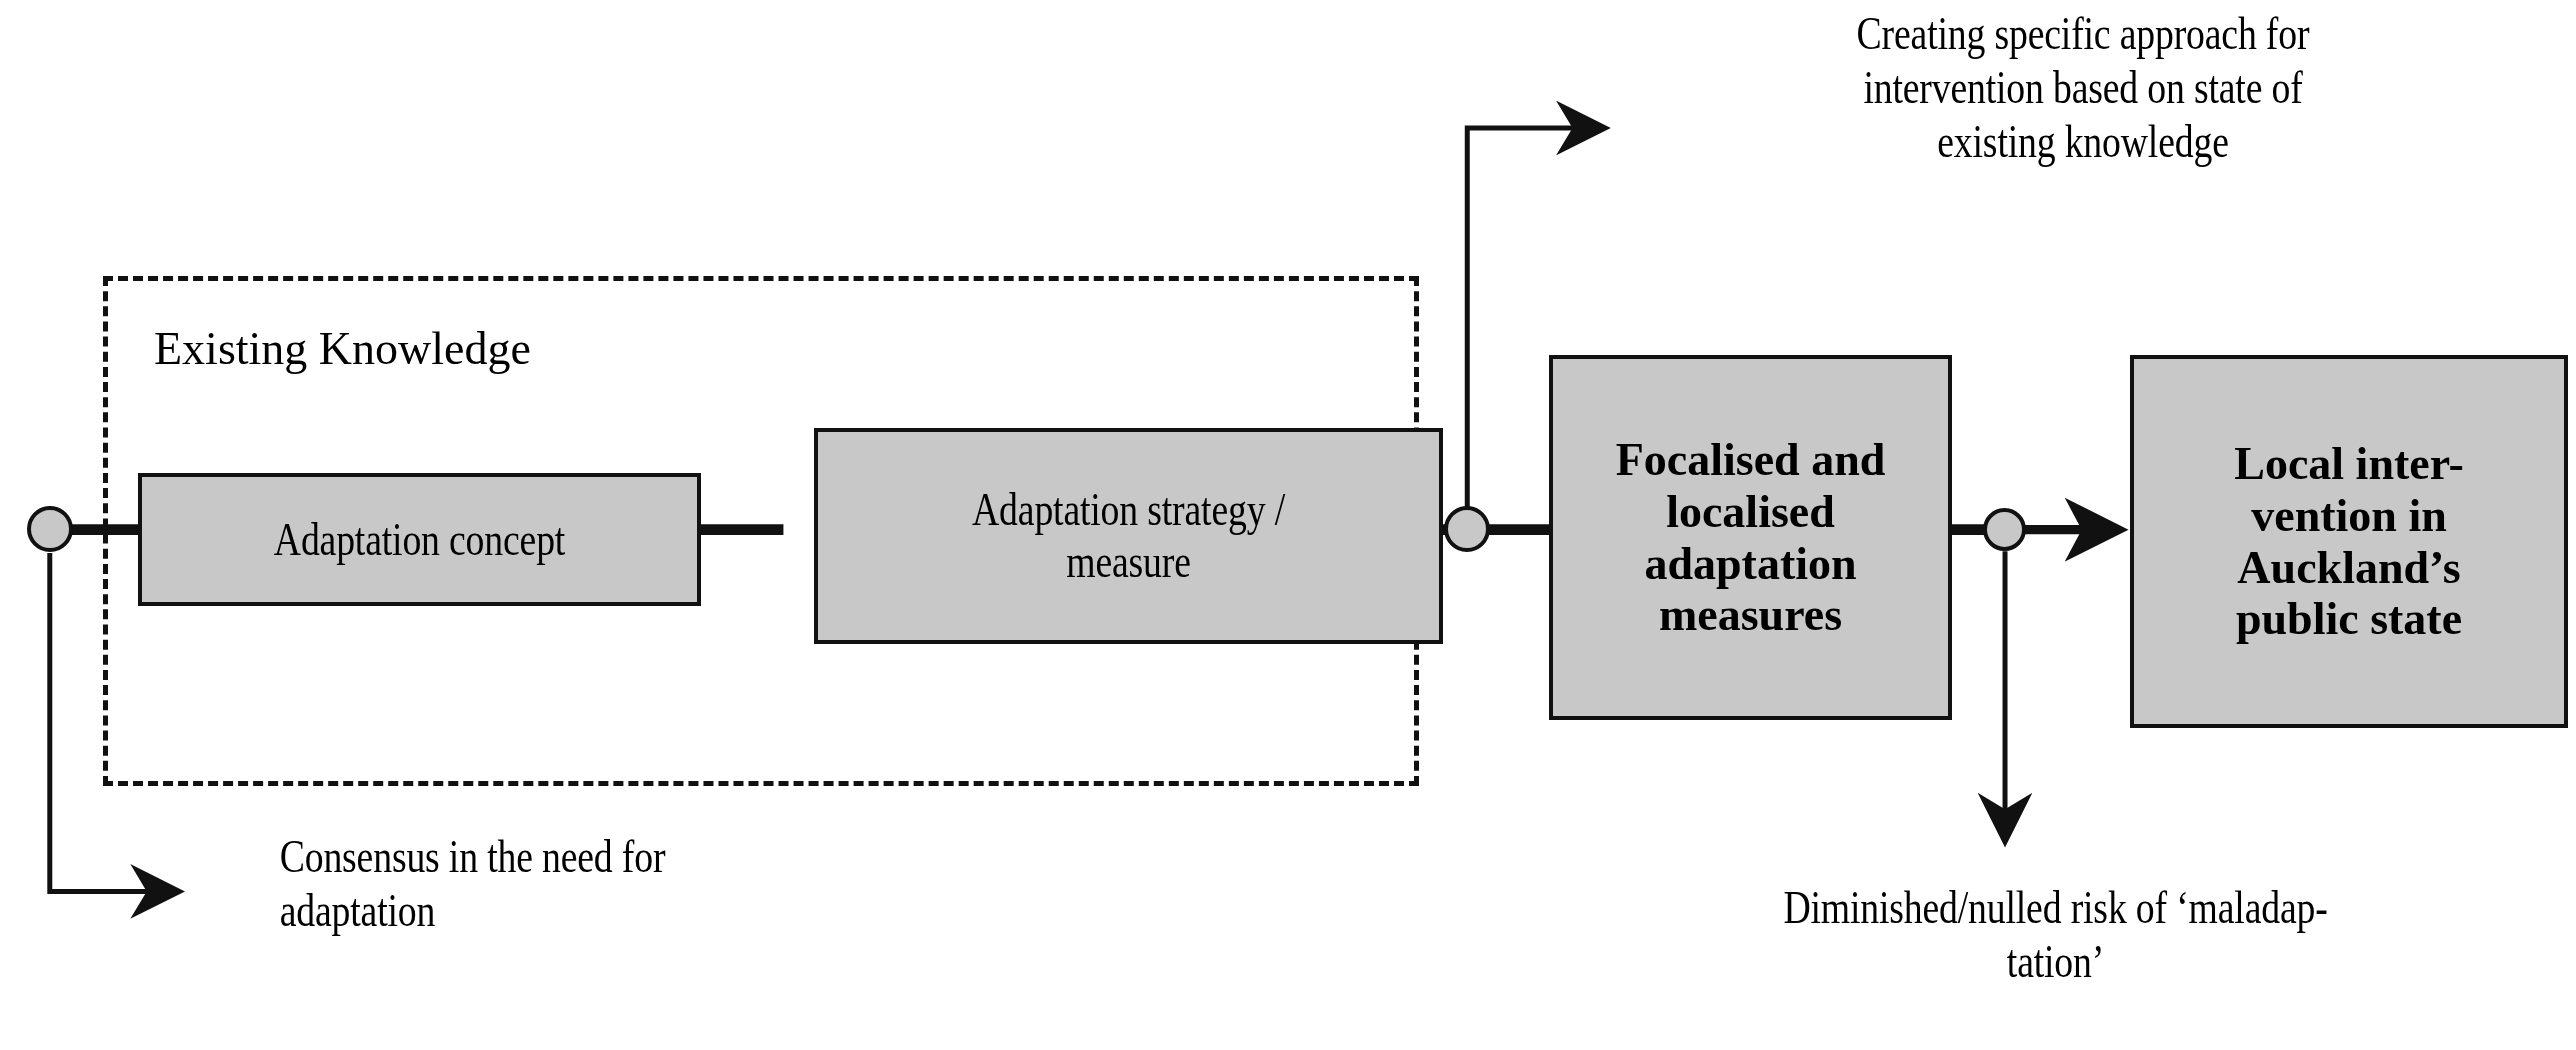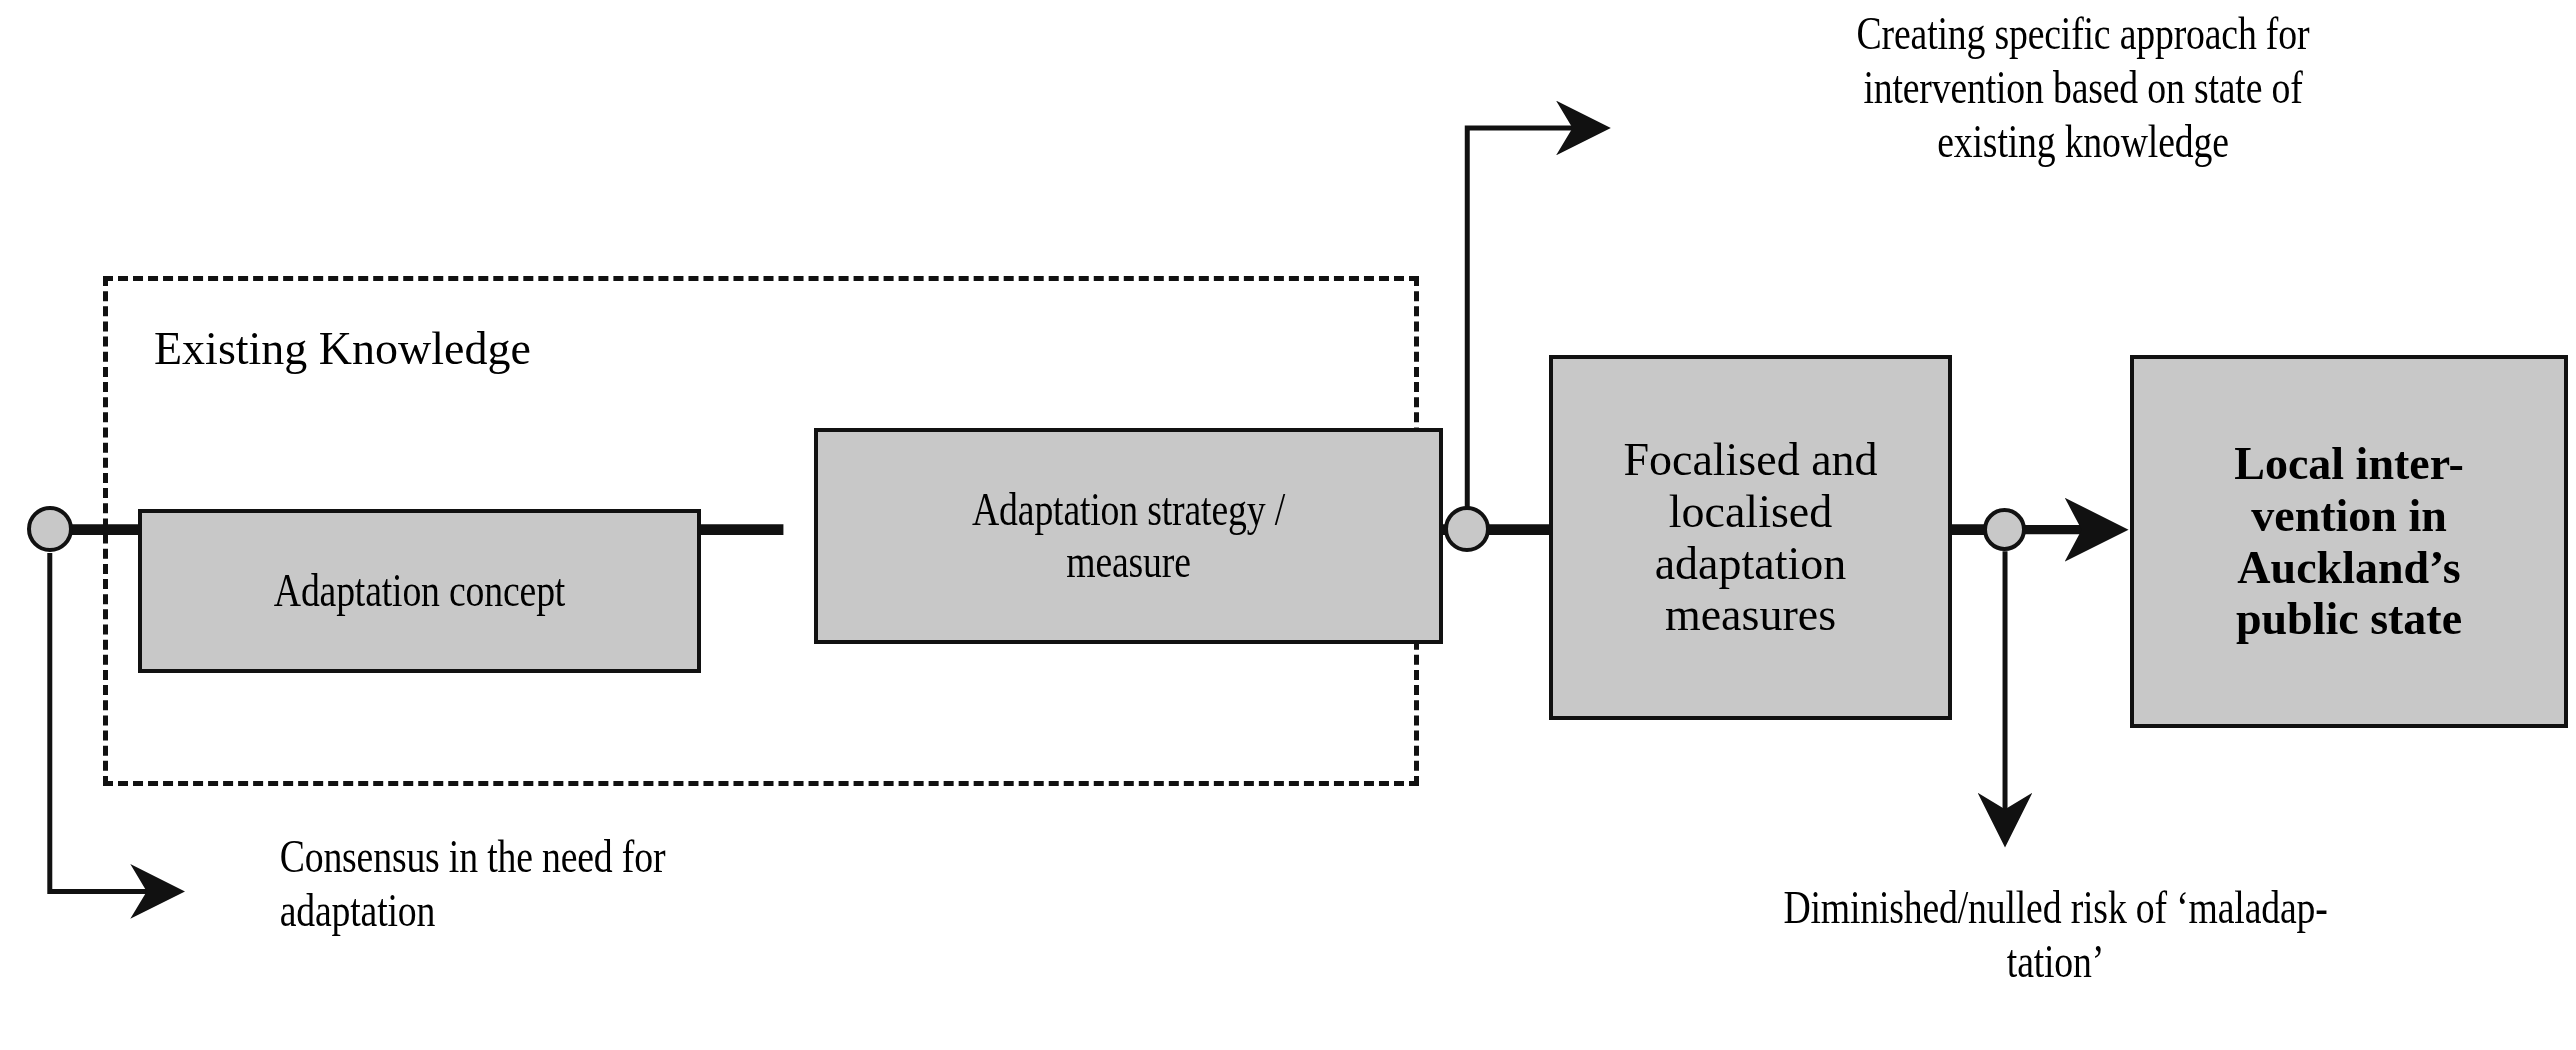--- a/index.html
+++ b/index.html
@@ -57,32 +57,32 @@
     transform: scaleX(0.82);
     transform-origin: center center;
     letter-spacing: -0.2px;
   }
   .wide {
     font-family: "Liberation Serif", "DejaVu Serif", serif;
   }
 
   
   #box-adaptation-concept {
-    left: 138px;  top: 473px;  width: 563px;  height: 164px;
-    font-size: 46px;
-    margin-top: 36px;
+    left: 138px;  top: 473px;  width: 563px;  height: 133px;
+    font-size: 46px;
   }
   #box-adaptation-strategy {
     left: 778px;  top: 428px;  width: 629px;  height: 216px;
     font-size: 46px;
     margin-left: 36px;
   }
   #box-focalised {
     left: 1549px; top: 355px;  width: 403px;  height: 365px;
     font-size: 46px;
+    font-weight: bold;
   }
   #box-local-intervention {
     left: 2130px; top: 355px;  width: 438px;  height: 373px;
     font-size: 46px;
     font-weight: bold;
   }
 
   
   #group-existing-knowledge {
     position: absolute;

